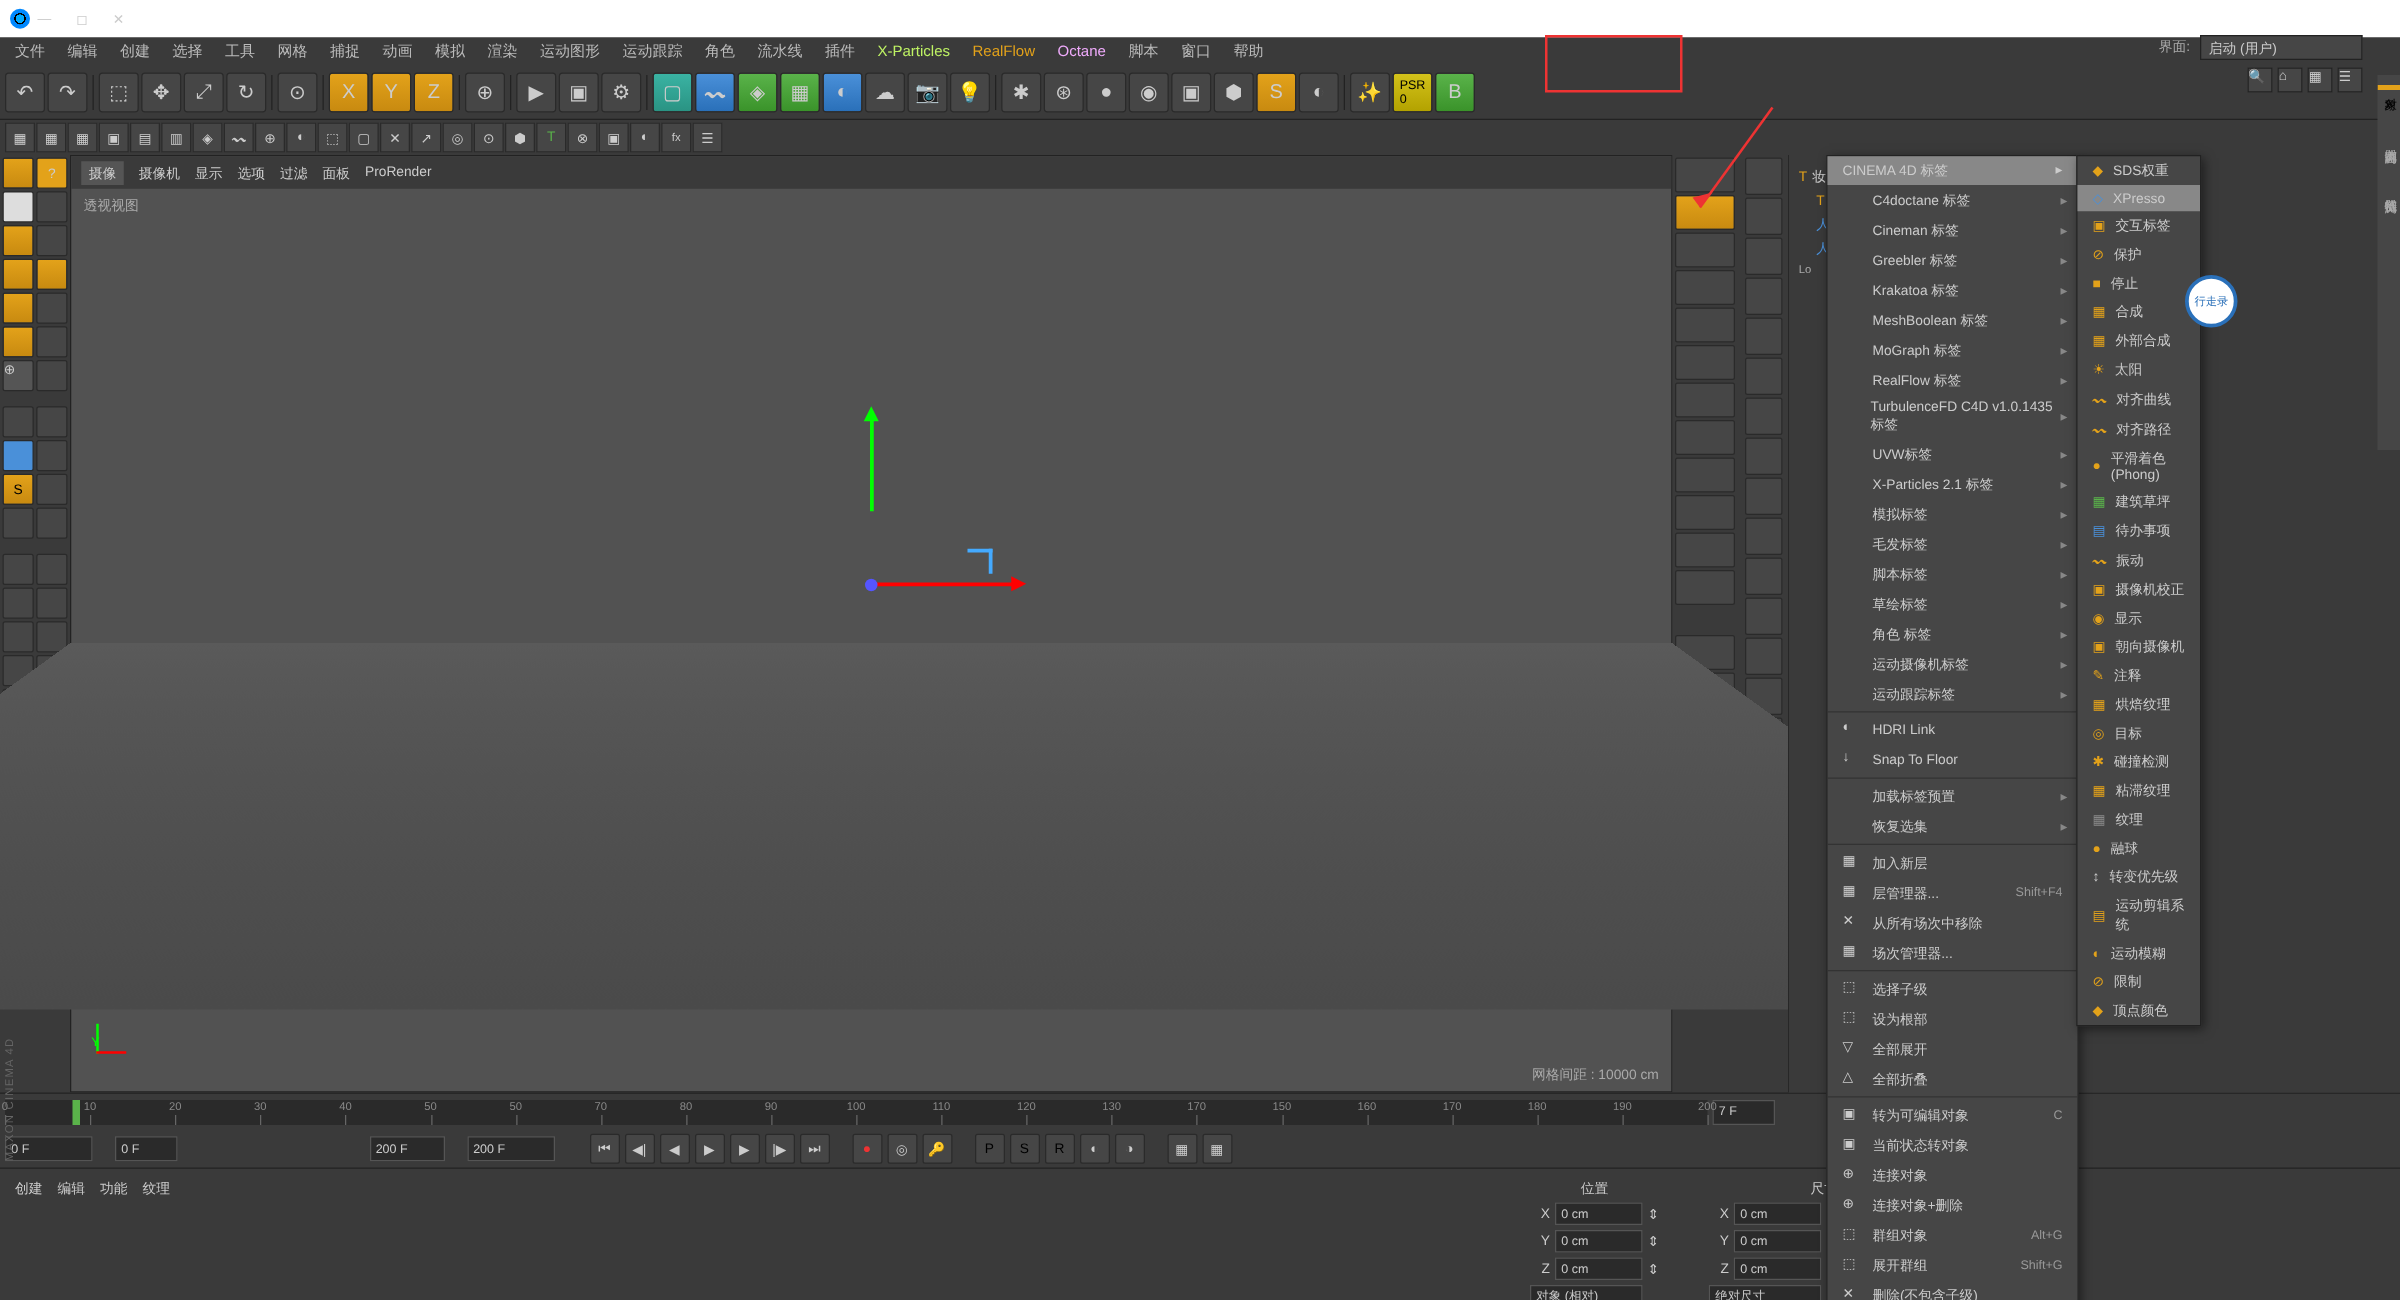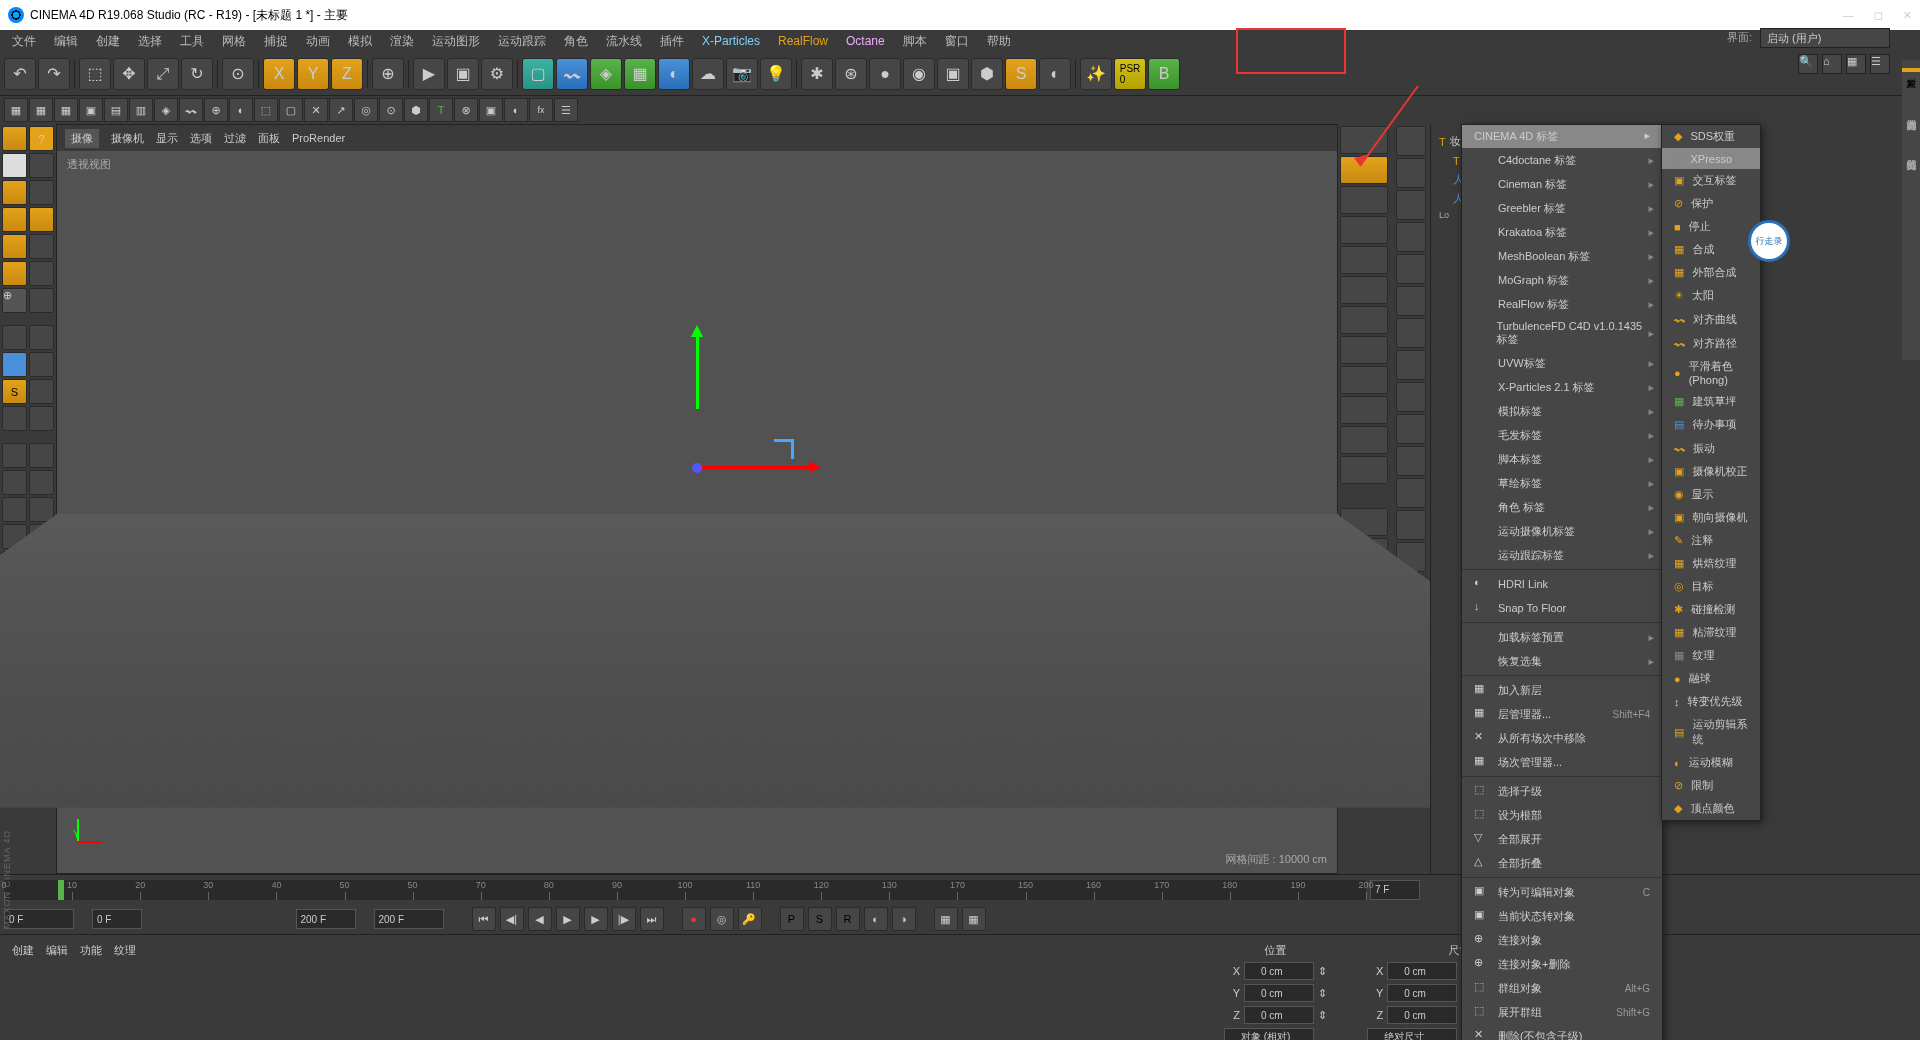--- a/index.html
+++ b/index.html
@@ -3,21 +3,21 @@
 <meta charset="utf-8">
 <style>
 *{margin:0;padding:0;box-sizing:border-box;font-family:"Microsoft YaHei",sans-serif;font-size:11px;color:#ccc;user-select:none}
 body{background:#3a3a3a;width:1920px;height:1040px;overflow:hidden;position:relative}
 .titlebar{height:30px;background:#fff;display:flex;align-items:center;padding:0 8px;color:#000}
 .titlebar .icon{width:16px;height:16px;background:radial-gradient(circle,#0af 30%,#000 31%,#000 40%,#08f 41%);border-radius:50%;margin-right:6px}
 .titlebar .title{flex:1;color:#000;font-size:12px}
 .titlebar .winbtns{display:flex;gap:20px;color:#000;font-size:14px}
 .menubar{height:22px;background:#3a3a3a;display:flex;align-items:center;padding:0 4px;gap:2px}
 .menubar span{padding:2px 8px;color:#bbb;font-size:12px}
-.menubar .hl1{color:#7dd3fc}
+.menubar .hl1{color:#bef264}
 .menubar .hl2{color:#e3a21a}
 .menubar .hl3{color:#f0abfc}
 .toolbar{height:44px;background:#3a3a3a;border-bottom:1px solid #222;display:flex;align-items:center;padding:0 4px;gap:2px}
 .tbtn{width:32px;height:32px;background:#464646;border:1px solid #2a2a2a;border-radius:3px;display:flex;align-items:center;justify-content:center;font-size:16px}
 .tbtn.orange{background:linear-gradient(#e3a21a,#c88a10)}
 .tbtn.blue{background:linear-gradient(#4a90d9,#2a70b9)}
 .tbtn.green{background:linear-gradient(#5ab34a,#3a932a)}
 .tbtn.cyan{background:linear-gradient(#3ab3a3,#2a9383)}
 .tbtn.yellow{background:linear-gradient(#d3c21a,#b3a200)}
 .toolbar .sep{width:1px;height:28px;background:#222;margin:0 2px}
@@ -81,36 +81,35 @@
 .tlfield{width:70px;height:20px;background:#2a2a2a;border:1px solid #555;padding:0 4px;color:#ccc;font-size:10px;display:flex;align-items:center}
 .tlbtn{width:24px;height:24px;background:#464646;border:1px solid #2a2a2a;border-radius:2px;display:flex;align-items:center;justify-content:center}
 .bottom{height:130px;background:#3a3a3a;border-top:1px solid #222;display:flex}
 .botleft{flex:1;padding:4px}
 .bottabs{display:flex;gap:12px;padding:4px 8px;color:#999}
 .botright{width:720px;padding:4px}
 .coord{display:flex;gap:40px;padding:4px 20px;color:#999}
 .coordcol{display:flex;flex-direction:column;gap:4px}
 .coordrow{display:flex;align-items:center;gap:4px}
 .coordlbl{width:16px;text-align:right}
-.coordfield{width:70px;height:18px;background:#2a2a2a;border:1px solid #555;padding:0 16px;font-size:10px;display:flex;align-items:center}
+.coordfield{width:70px;height:18px;background:#2a2a2a;border:1px solid #555;padding:0 4px;font-size:10px;display:flex;align-items:center}
 .applybtn{width:60px;height:20px;background:#555;border:1px solid #333;display:flex;align-items:center;justify-content:center;font-size:10px}
 .c4dside{position:absolute;left:2px;top:830px;writing-mode:vertical-lr;transform:rotate(180deg);font-size:9px;color:#666;letter-spacing:1px}
 .rightstrip{position:absolute;right:0;top:60px;width:18px;height:300px;background:#464646;display:flex;flex-direction:column;align-items:center;gap:40px;padding-top:8px}
 .rightstrip span{writing-mode:vertical-lr;font-size:10px;color:#aaa}
 .layoutdd{position:absolute;top:28px;right:30px;width:130px;height:20px;background:#464646;border:1px solid #222;display:flex;align-items:center;padding:0 6px;font-size:10px}
 .layoutlbl{position:absolute;top:30px;right:168px;font-size:11px;color:#aaa}
 .searchicons{position:absolute;top:54px;right:30px;display:flex;gap:4px}
 .sico{width:20px;height:20px;background:#464646;border:1px solid #222}
 </style>
 </head>
 <body>
 
 <div class="titlebar">
   <span class="icon"></span>
-  <span class="title">CINEMA 4D R19.068 Studio (RC - R19) - [未标题 1 *] - 主要</span>
   <div class="winbtns">
     <span>—</span>
     <span>◻</span>
     <span>✕</span>
   </div>
 </div>
 
 <div class="menubar">
   <span>文件</span>
   <span>编辑</span>

